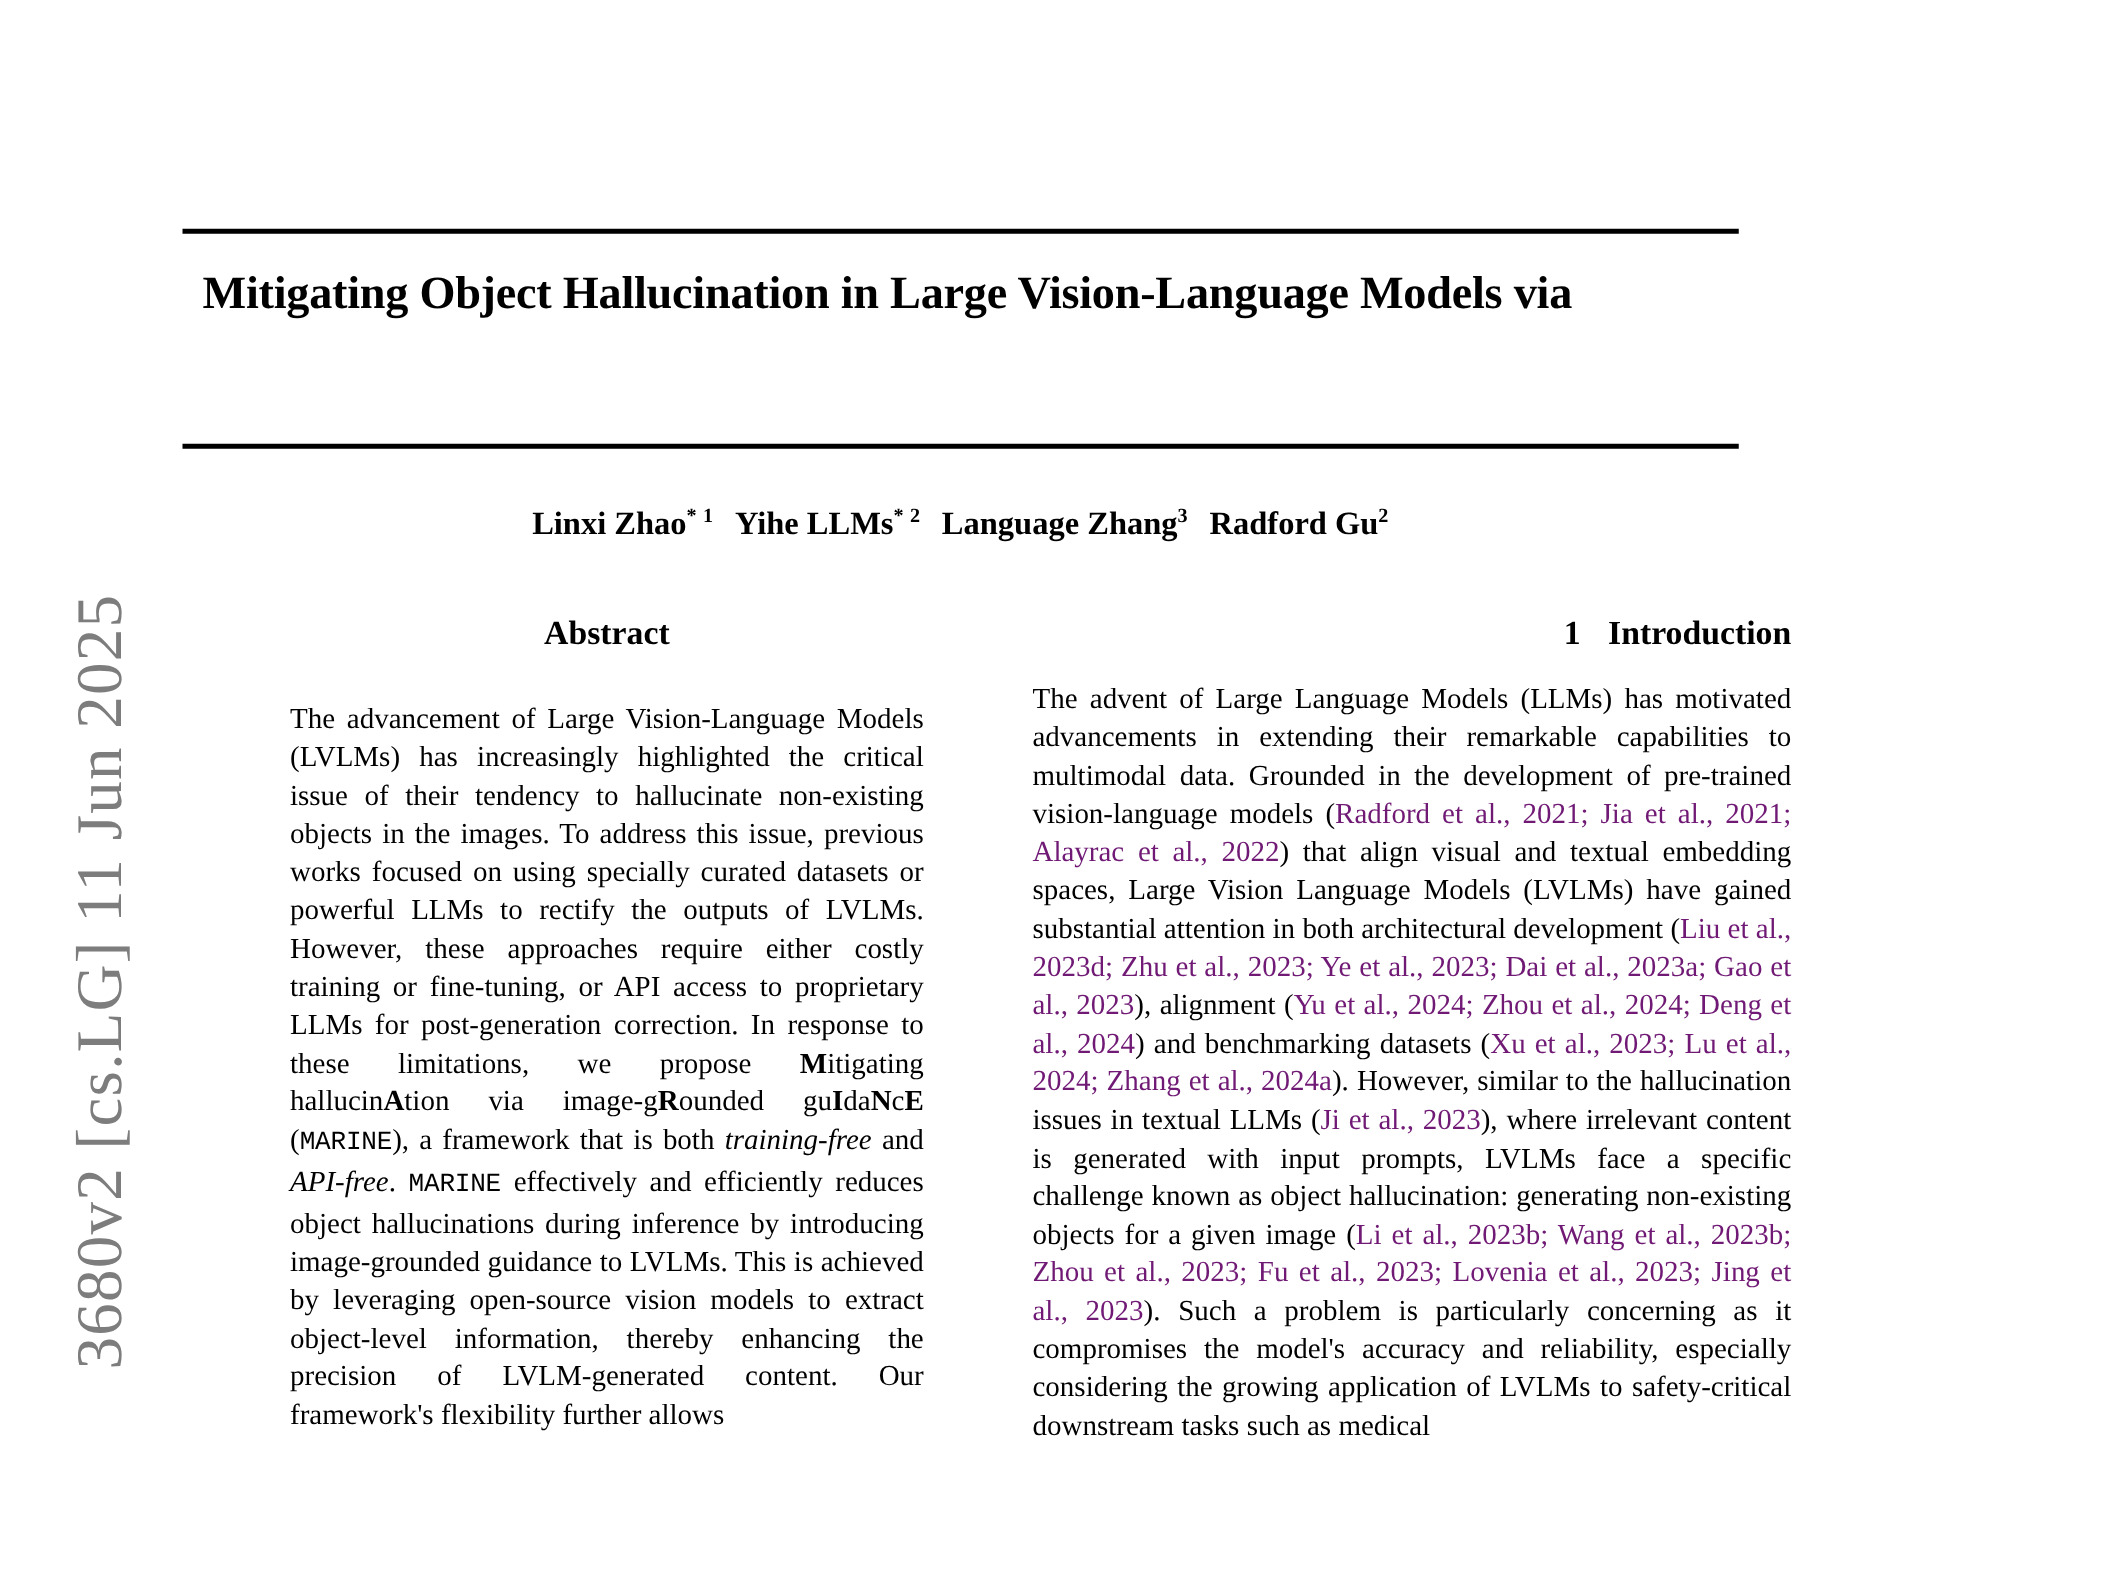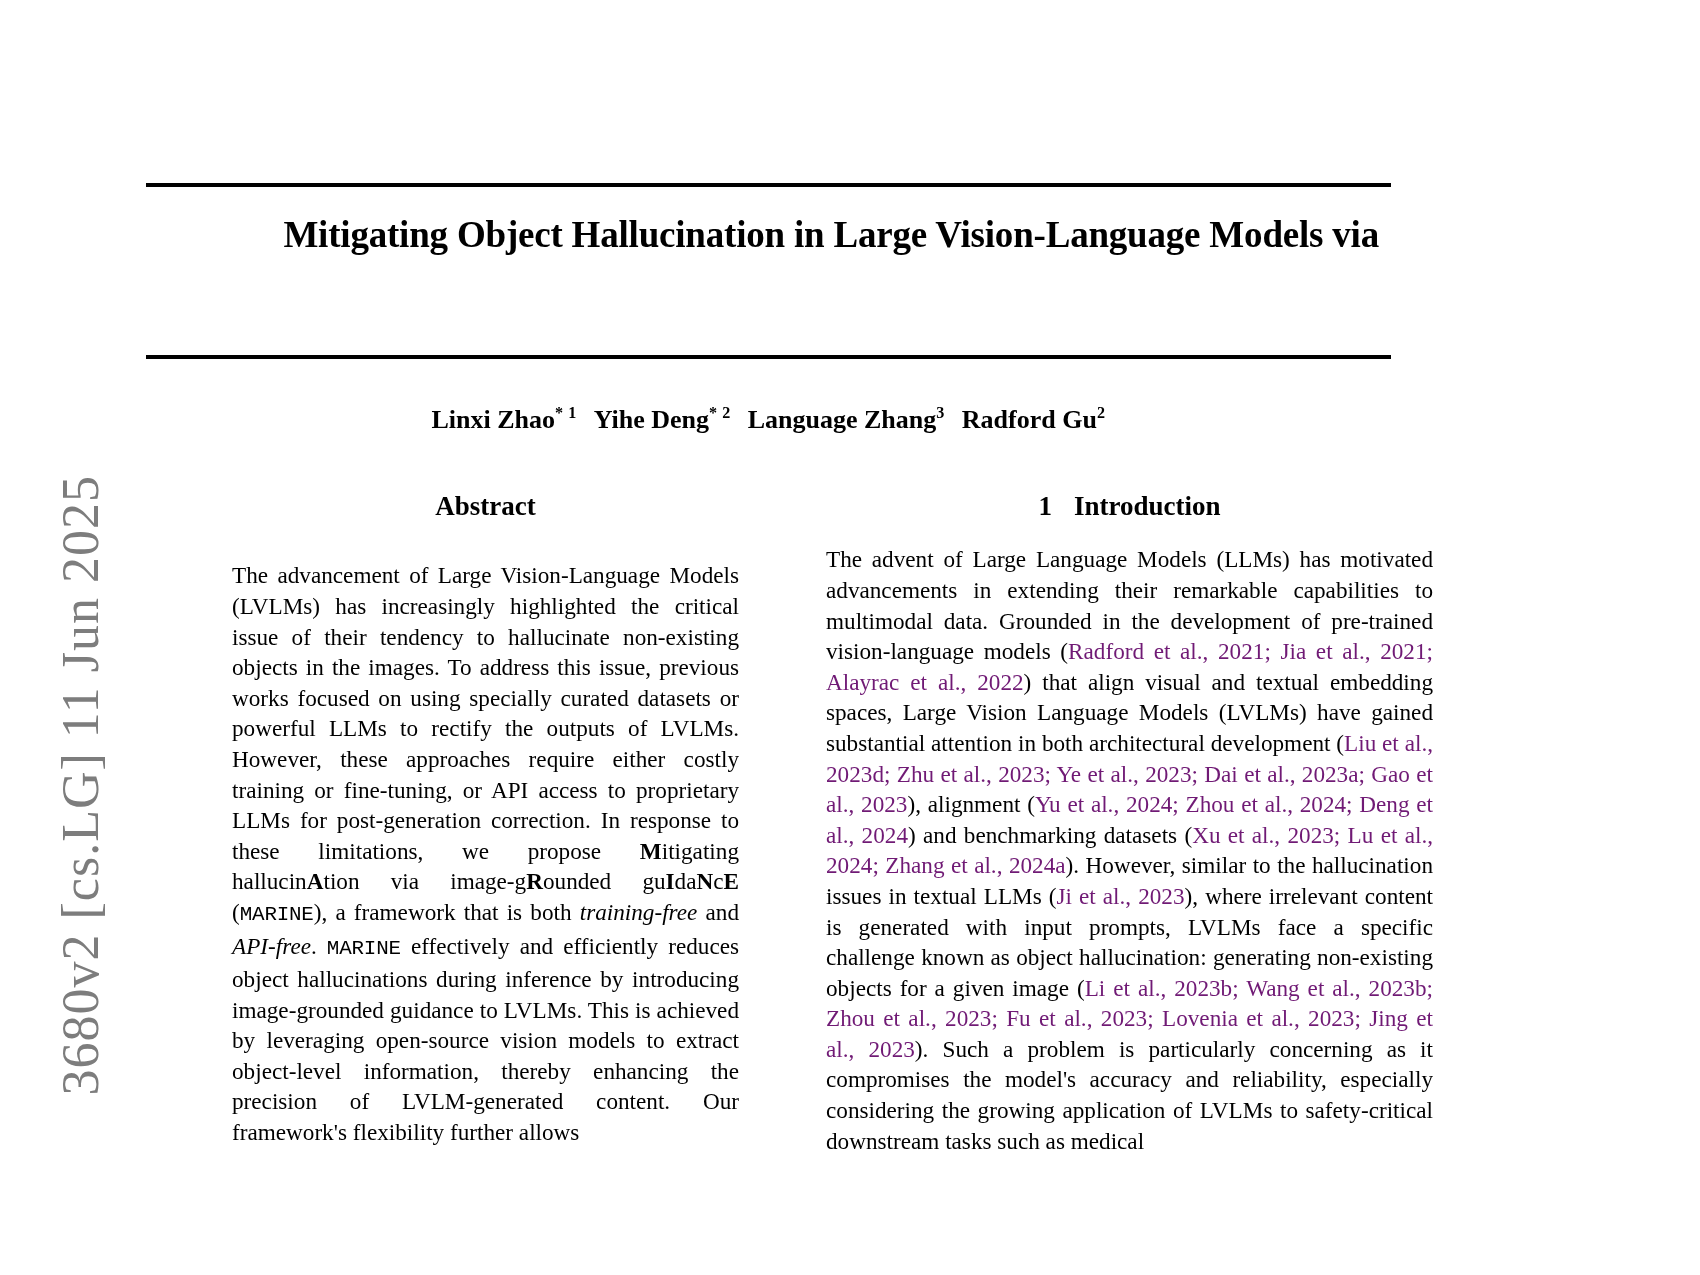--- a/index.html
+++ b/index.html
@@ -56,24 +56,24 @@
     left: 146px;
     width: 1245px;
     height: 4px;
     background: #000000;
   }
   #rule-top  { top: 183px; }
   #rule-bottom { top: 355px; }
 
   #title {
     position: absolute;
-    left: 134px;
+    left: 162px;
     top: 212px;
     width: 1245px;
-    text-align: right;
+    text-align: left;
     font-size: 37px;
     font-weight: bold;
     line-height: 1.25;
     letter-spacing: -0.2px;
   }
 
   #authors {
     position: absolute;
     left: 146px;
     top: 404px;
@@ -108,21 +108,21 @@
     font-weight: bold;
     font-size: 27px;
     line-height: 1.2;
     text-align: left;
   }
   #abstract-head {
     text-align: center;
     margin: 0 0 38px 0;
   }
   #intro-head {
-    text-align: center;
+    text-align: right;
     margin: 0 0 22px 0;
   }
   #intro-head .num { margin-right: 22px; }
 
   p.body-text {
     margin: 0;
     text-align: justify;
     hyphens: none;
   }
 
@@ -146,21 +146,21 @@
 
   <div class="rule" id="rule-top"></div>
 
   <div id="title">
     <span>Mitigating Object Hallucination in Large Vision-Language Models via</span><br>
   </div>
 
   <div class="rule" id="rule-bottom"></div>
 
   <div id="authors">
-    <span class="author"><span>Linxi Zhao</span><sup>* 1</sup></span><span class="gap"></span><span class="author"><span>Yihe Deng</span><sup>* 2</sup></span><span class="gap"></span><span class="author"><span>Language Zhang</span><sup>3</sup></span><span class="gap"></span><span class="author"><span>Radford Gu</span><sup>2</sup></span>
+    <span class="author"><span>Linxi Zhao</span><sup>* 1</sup></span><span class="gap"></span><span class="author"><span>Yihe LLMs</span><sup>* 2</sup></span><span class="gap"></span><span class="author"><span>Language Zhang</span><sup>3</sup></span><span class="gap"></span><span class="author"><span>Radford Gu</span><sup>2</sup></span>
   </div>
 
   <div class="column" id="col-left">
     <div class="sec-head" id="abstract-head">Abstract</div>
     <p class="body-text"><span>The advancement of Large Vision-Language Models (LVLMs) has increasingly highlighted the critical issue of their tendency to hallucinate non-existing objects in the images. To address this issue, previous works focused on using specially curated datasets or powerful LLMs to rectify the outputs of LVLMs. However, these approaches require either costly training or fine-tuning, or API access to proprietary LLMs for post-generation correction. In response to these limitations, we propose </span><span class="b">M</span><span>itigating hallucin</span><span class="b">A</span><span>tion via image-g</span><span class="b">R</span><span>ounded gu</span><span class="b">I</span><span>da</span><span class="b">N</span><span>c</span><span class="b">E</span><span> (</span><span class="mono">MARINE</span><span>), a framework that is both </span><span class="it">training-free</span><span> and </span><span class="it">API-free</span><span>. </span><span class="mono">MARINE</span><span> effectively and efficiently reduces object hallucinations during inference by introducing image-grounded guidance to LVLMs. This is achieved by leveraging open-source vision models to extract object-level information, thereby enhancing the precision of LVLM-generated content. Our framework's flexibility further allows</span></p>
   </div>
 
   <div class="column" id="col-right">
     <div class="sec-head" id="intro-head"><span class="num">1</span><span>Introduction</span></div>
     <p class="body-text"><span>The advent of Large Language Models (LLMs) has motivated advancements in extending their remarkable capabilities to multimodal data. Grounded in the development of pre-trained vision-language models (</span><span class="cite">Radford et al., 2021</span><span class="cite">; </span><span class="cite">Jia et al., 2021</span><span class="cite">; </span><span class="cite">Alayrac et al., 2022</span><span>) that align visual and textual embedding spaces, Large Vision Language Models (LVLMs) have gained substantial attention in both architectural development (</span><span class="cite">Liu et al., 2023d</span><span class="cite">; </span><span class="cite">Zhu et al., 2023</span><span class="cite">; </span><span class="cite">Ye et al., 2023</span><span class="cite">; </span><span class="cite">Dai et al., 2023a</span><span class="cite">; </span><span class="cite">Gao et al., 2023</span><span>), alignment (</span><span class="cite">Yu et al., 2024</span><span class="cite">; </span><span class="cite">Zhou et al., 2024</span><span class="cite">; </span><span class="cite">Deng et al., 2024</span><span>) and benchmarking datasets (</span><span class="cite">Xu et al., 2023</span><span class="cite">; </span><span class="cite">Lu et al., 2024</span><span class="cite">; </span><span class="cite">Zhang et al., 2024a</span><span>). However, similar to the hallucination issues in textual LLMs  (</span><span class="cite">Ji et al., 2023</span><span>), where irrelevant content is generated with input prompts, LVLMs face a specific challenge known as object hallucination: generating non-existing objects for a given image (</span><span class="cite">Li et al., 2023b</span><span class="cite">; </span><span class="cite">Wang et al., 2023b</span><span class="cite">; </span><span class="cite">Zhou et al., 2023</span><span class="cite">; </span><span class="cite">Fu et al., 2023</span><span class="cite">; </span><span class="cite">Lovenia et al., 2023</span><span class="cite">; </span><span class="cite">Jing et al., 2023</span><span>). Such a problem is particularly concerning as it compromises the model's accuracy and reliability, especially considering the growing application of LVLMs to safety-critical downstream tasks such as medical</span></p>

